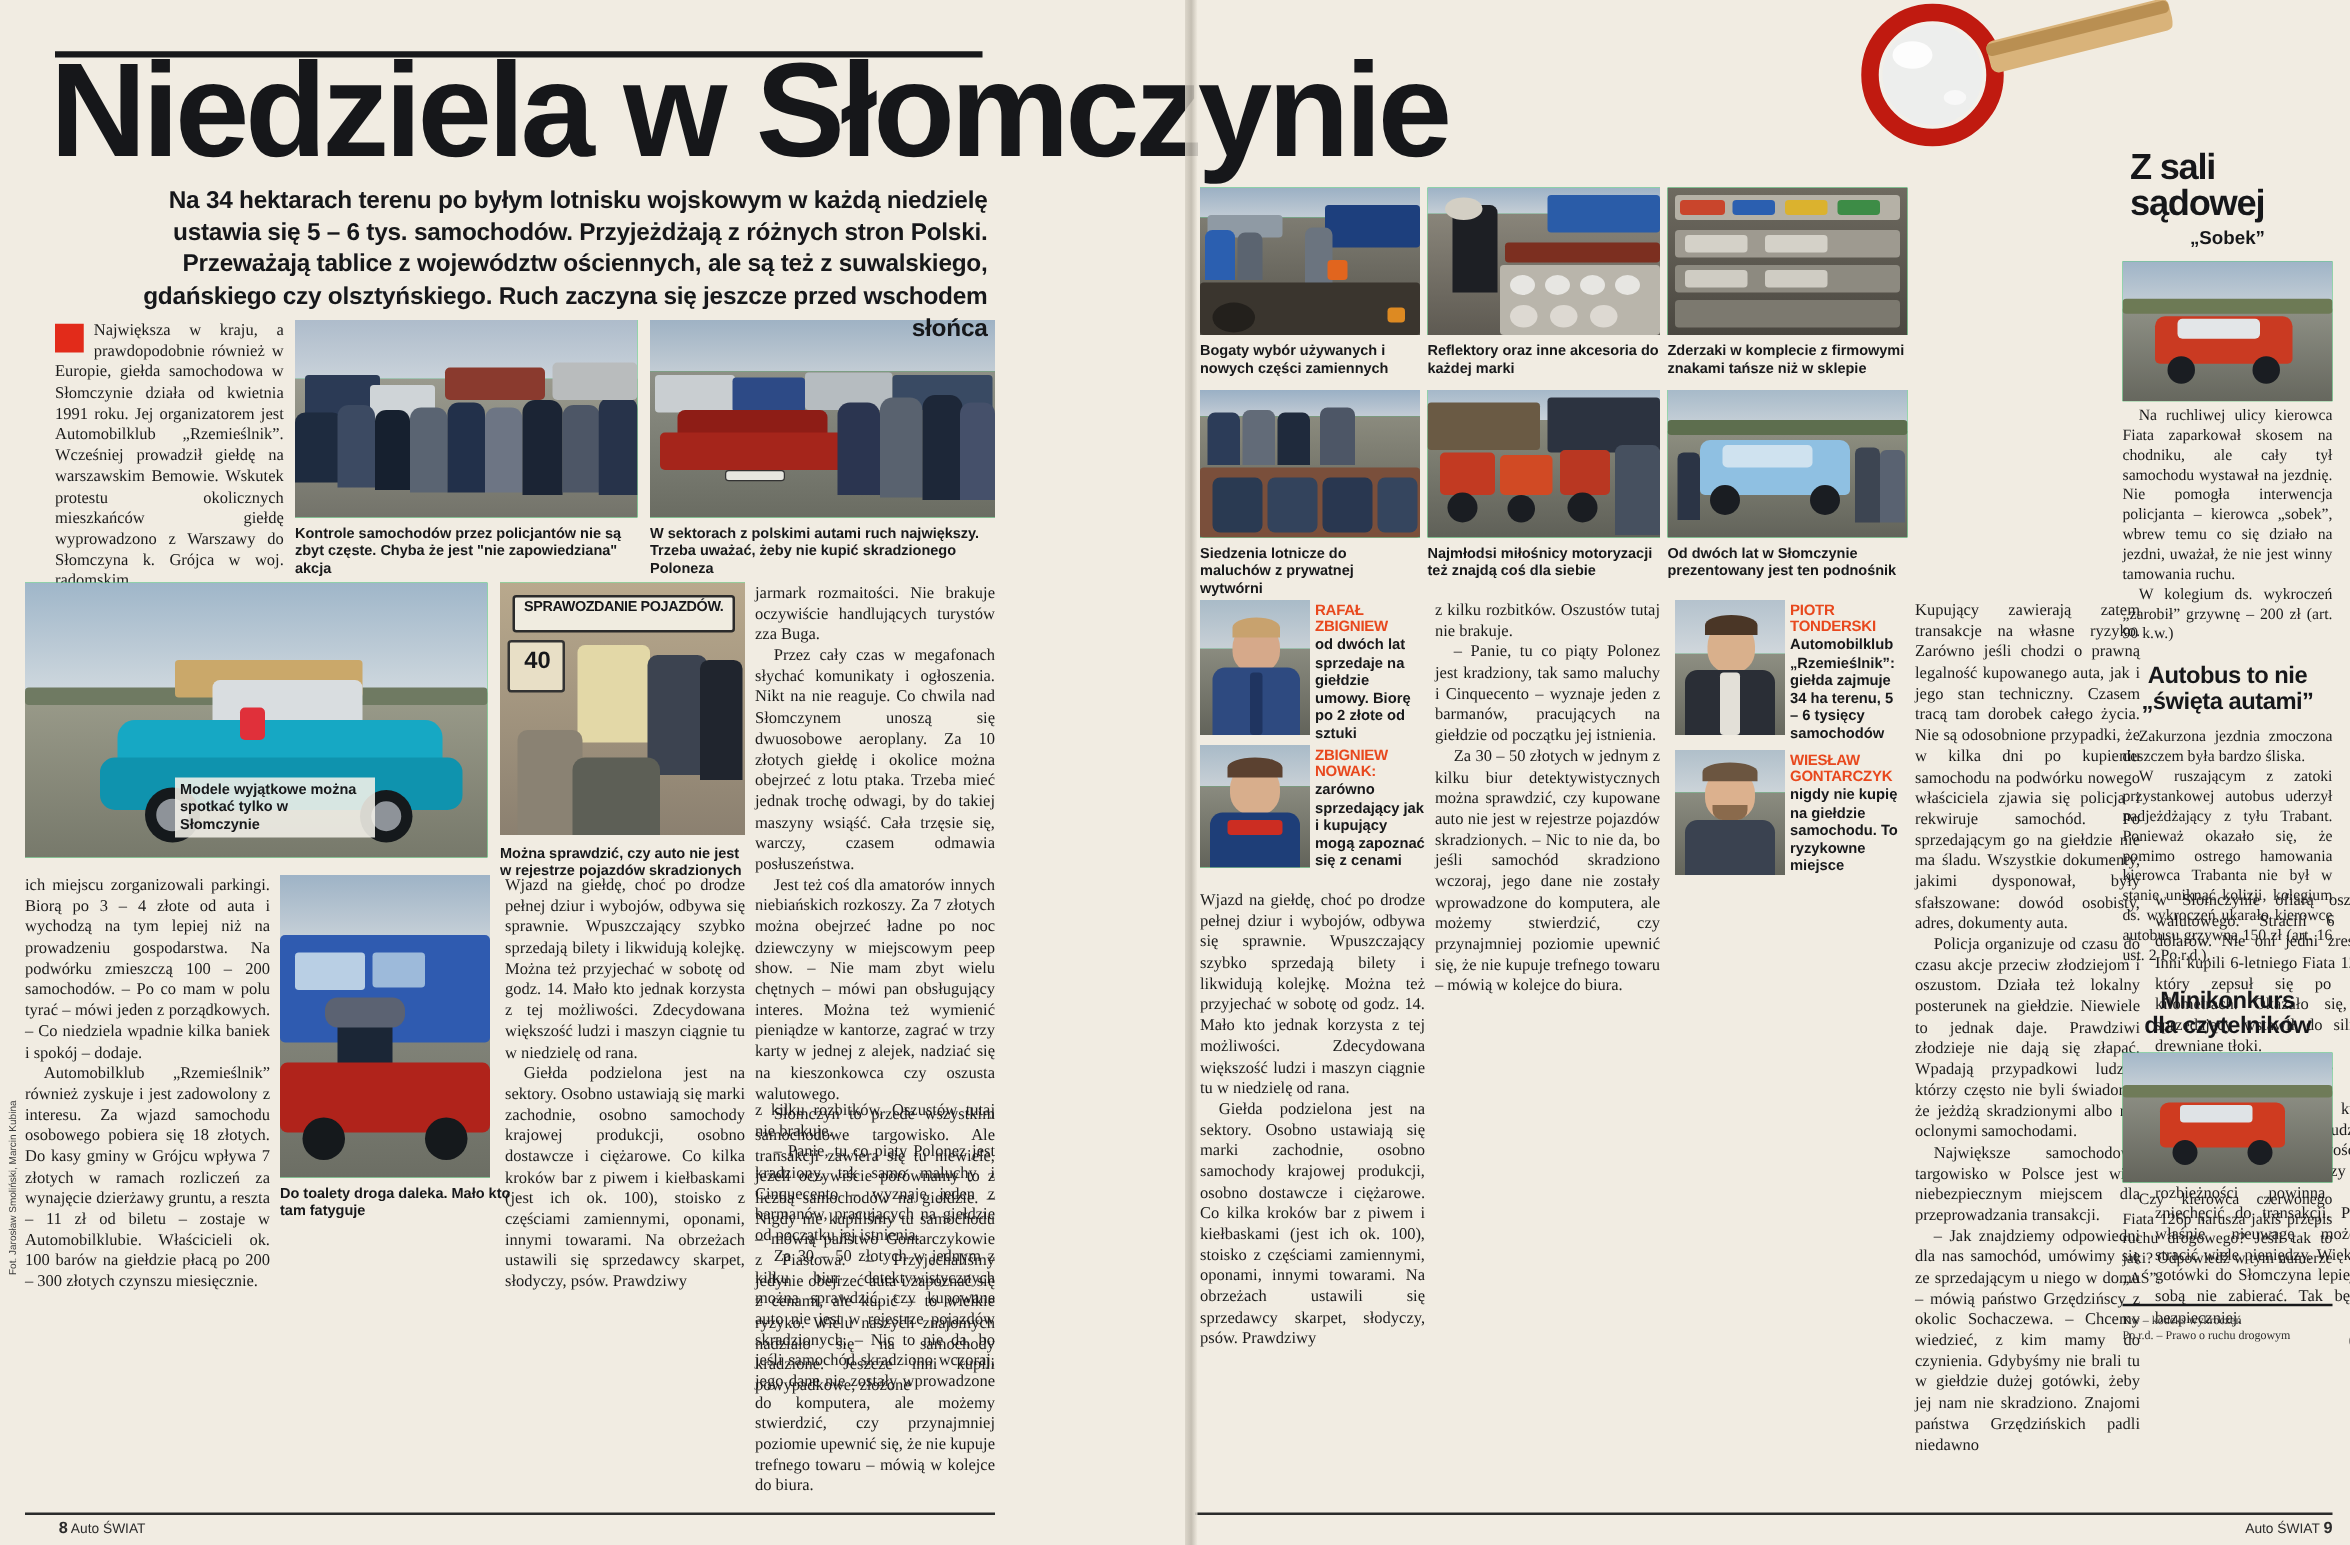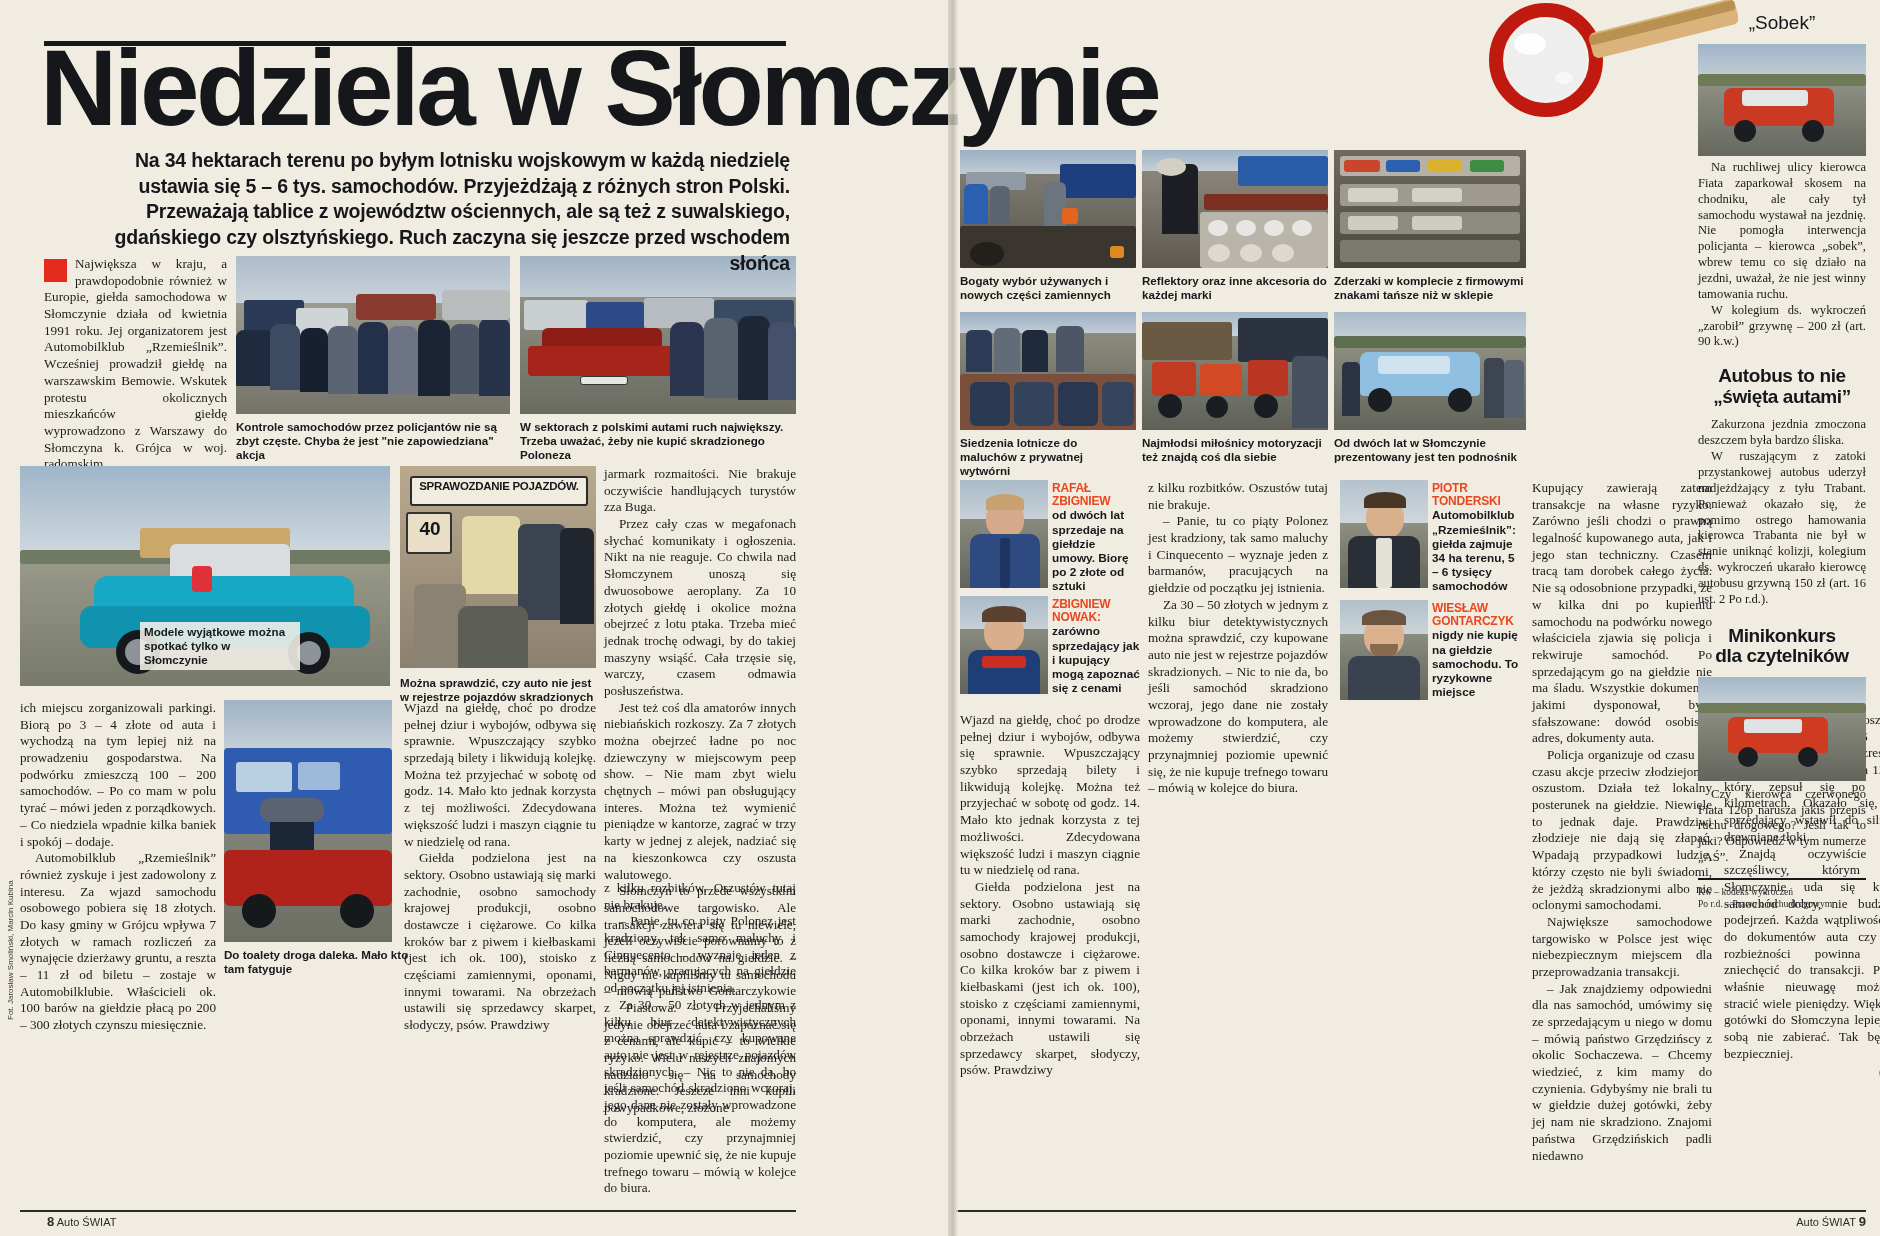--- a/index.html
+++ b/index.html
@@ -79,22 +79,22 @@
   
   .sidebar {
     position:absolute; right:10px; top:8px; width:176px; height:1198px;
     padding:0 4px;
   }
   .sb-title {
     font-family:"Liberation Sans", sans-serif; font-weight:bold;
     font-size:29px; line-height:1.0; color:#16171a; letter-spacing:-1px;
   }
   .sb-sub {
-    font-family:"Liberation Sans", sans-serif; font-weight:normal;
-    font-size:19px; color:#16171a; text-align:center; margin-top:4px;
+    font-family:"Liberation Sans", sans-serif; font-weight:bold;
+    font-size:15px; color:#16171a; text-align:center; margin-top:4px;
   }
   .sb-h {
     font-family:"Liberation Sans", sans-serif; font-weight:bold;
     font-size:19px; line-height:1.08; color:#16171a; text-align:center;
     letter-spacing:-.4px;
   }
   .sb-body { font-size:12.6px; line-height:1.26; text-align:justify; color:#1b1b1b; }
   .sb-body p { margin:0; text-indent:13px; }
   .sb-rule { height:2px; background:#17181a; margin:7px 0 6px; }
   .sb-foot { font-size:9.6px; line-height:1.25; color:#2b2b2b; }
@@ -433,20 +433,24 @@
     </div>
 
     <div class="col" style="position:absolute;left:772px;top:712px;width:178px;">
       <p class="first">w Słomczynie ofiarą oszusta walutowego. Stracili 6 tys. dolarów. Nie oni jedni zresztą. Inni kupili 6-letniego Fiata 125p, który zepsuł się po 100 kilometrach. Okazało się, że sprzedający wstawił do silnika drewniane tłoki.</p>
       <p>Znajdą oczywiście i szczęśliwcy, którym w Słomczynie uda się kupić samochód dobry, nie budzący podejrzeń. Każda wątpliwość co do dokumentów auta czy też rozbieżności powinna nas zniechęcić do transakcji. Przez właśnie nieuwagę możemy stracić wiele pieniędzy. Większej gotówki do Słomczyna lepiej po sobą nie zabierać. Tak będzie bezpieczniej.</p>
       <p style="text-align:right;margin-top:2px;">(St.)</p>
     </div>
 
     <div class="sidebar">
 
+      <div class="sb-title" style="text-align:left;padding-left:6px;margin-top:112px;">
+        <div>Z sali</div>
+        <div>sądowej</div>
+      </div>
       <div class="sb-sub">„Sobek”</div>
 
       <div class="photo" style="position:relative;left:0;top:10px;width:168px;height:112px;">
         <div class="sky" style="height:34%;background:linear-gradient(#9fb4c7,#c7d0d7);"></div>
         <div class="ground" style="height:66%;background:linear-gradient(#8e9085,#66675e);"></div>
         <div class="blob" style="left:0;top:30px;width:168px;height:12px;background:#6d7a55;"></div>
         <div class="blob" style="left:26px;top:44px;width:110px;height:38px;background:#ca3a22;border-radius:8px 8px 4px 4px;"></div>
         <div class="blob" style="left:44px;top:46px;width:66px;height:16px;background:#e3e6e8;border-radius:4px;"></div>
         <div class="blob" style="left:36px;top:76px;width:22px;height:22px;background:#1a1d22;border-radius:50%;"></div>
         <div class="blob" style="left:104px;top:76px;width:22px;height:22px;background:#1a1d22;border-radius:50%;"></div>

